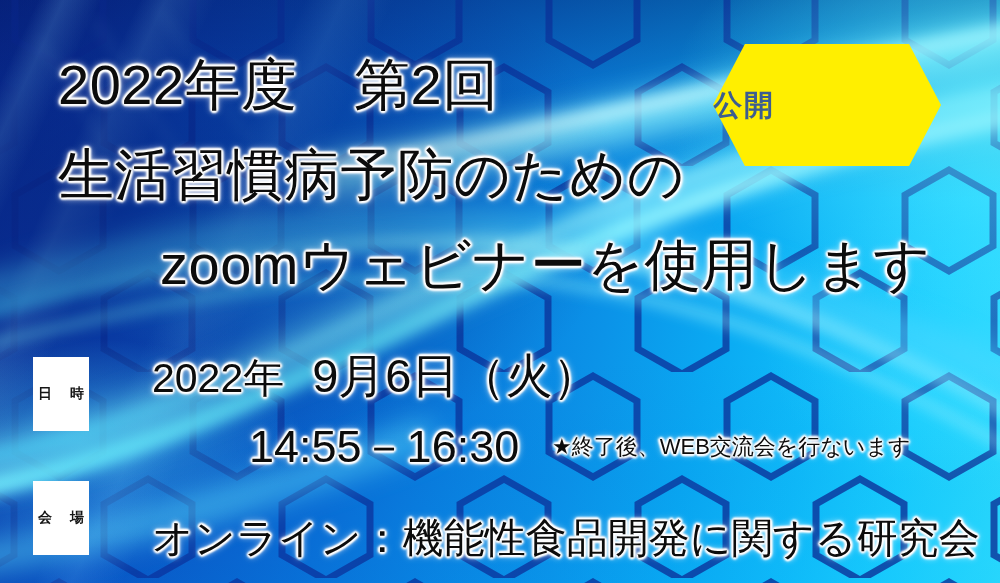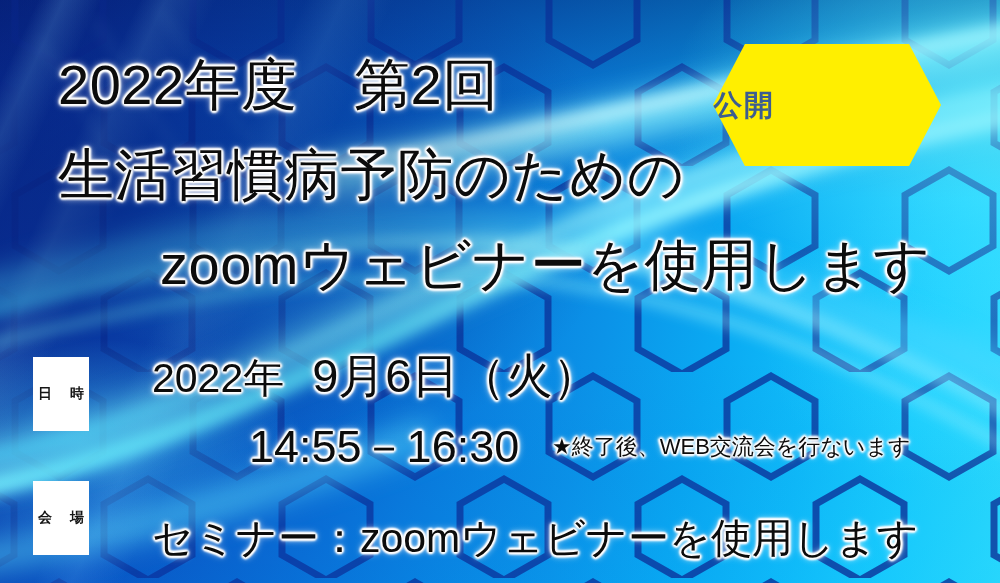--- a/index.html
+++ b/index.html
@@ -308,15 +308,15 @@
   </div>
 
   <div class="outline-text" id="time-row">14:55－16:30</div>
 
   <div class="outline-text" id="note-row">★終了後、WEB交流会を行ないます</div>
 
   <div class="info-label-box" id="label-venue">
     <span class="info-label-text">会 場</span>
   </div>
 
-  <div class="outline-text" id="venue-row">セミナー：zoomウェビナーを使用します</div>
+  <div class="outline-text" id="venue-row">オンライン：機能性食品開発に関する研究会</div>
 
 </div>
 
 </body></html>

